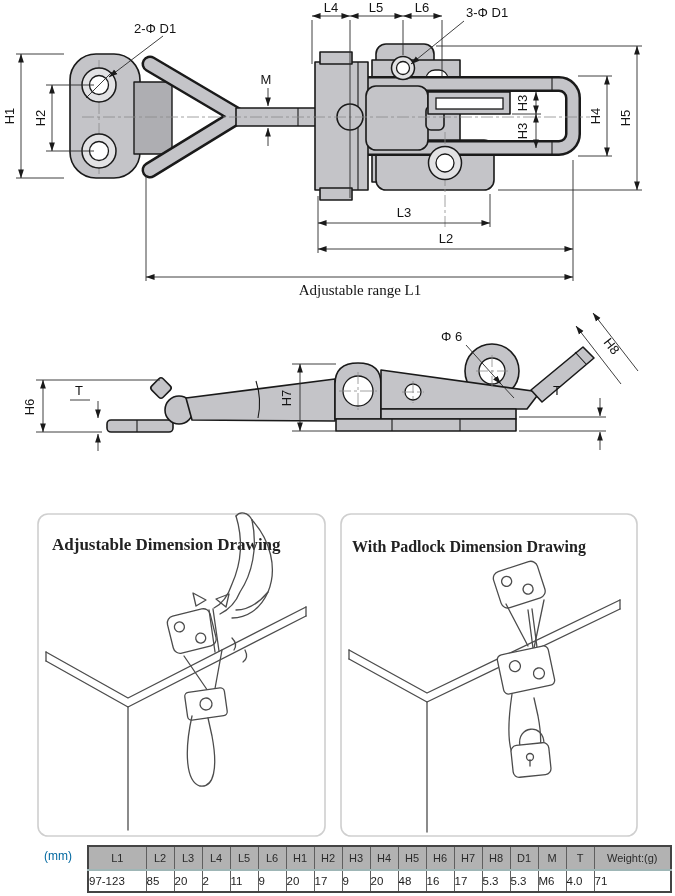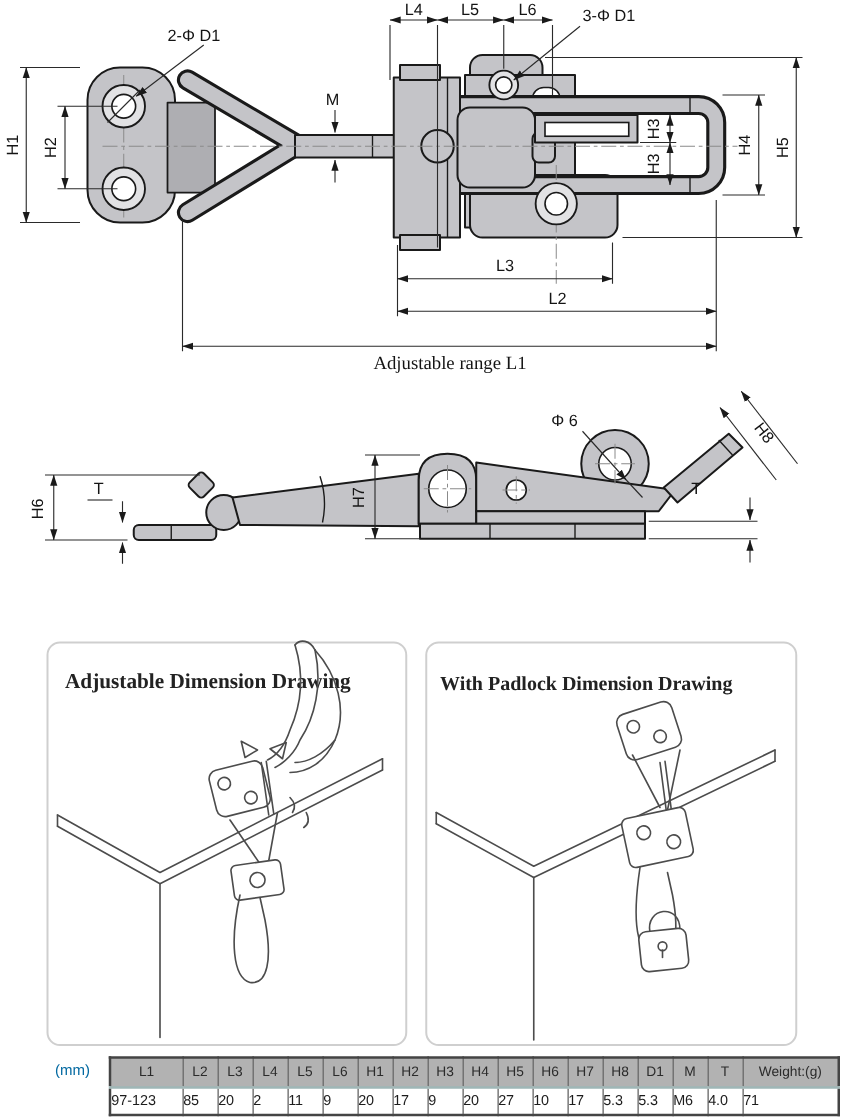--- a/index.html
+++ b/index.html
@@ -367,22 +367,22 @@
         <td>97-123</td>
         <td>85</td>
         <td>20</td>
         <td>2</td>
         <td>11</td>
         <td>9</td>
         <td>20</td>
         <td>17</td>
         <td>9</td>
         <td>20</td>
-        <td>27</td>
-        <td>10</td>
+        <td>48</td>
+        <td>16</td>
         <td>17</td>
         <td>5.3</td>
         <td>5.3</td>
         <td>M6</td>
         <td>4.0</td>
         <td>71</td>
       </tr>
     </tbody>
   </table>
 </div>

